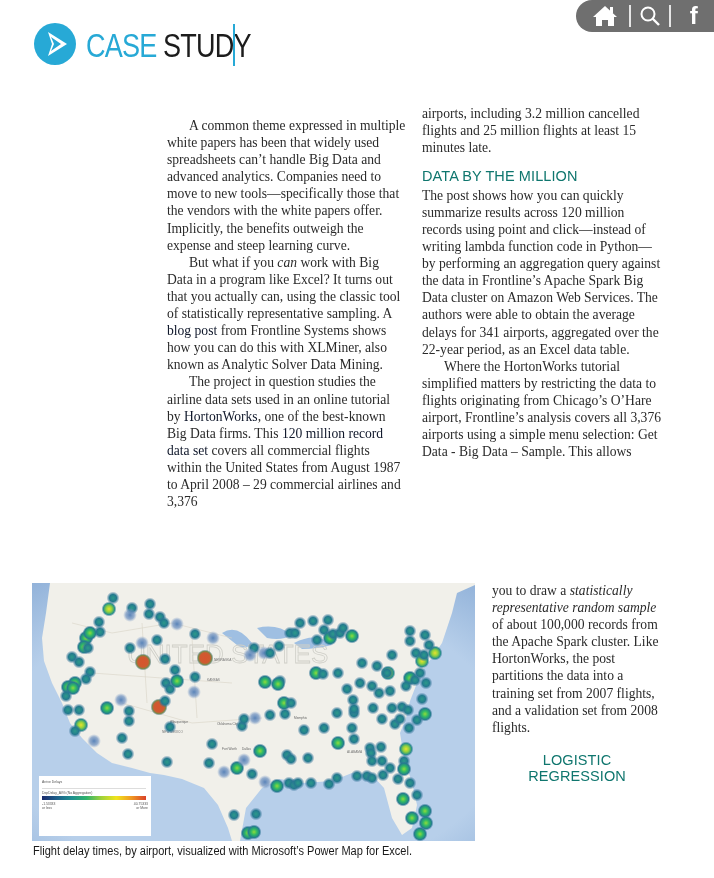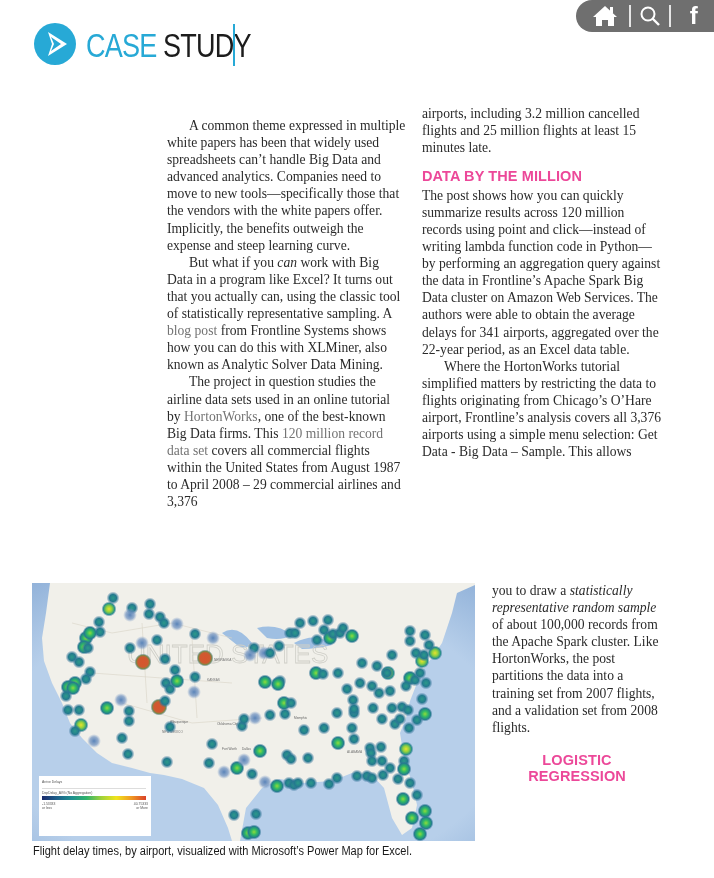--- a/index.html
+++ b/index.html
@@ -16,25 +16,25 @@
   .topnav .nav-btn { height:32px; display:flex; align-items:center; justify-content:center; cursor:pointer; }
   .topnav .sep { width:2px; height:22px; background:#e6e6e6; }
   .nav-home { width:48px; padding-left:6px; }
   .nav-search { width:40px; }
   .nav-fb { width:46px; color:#fff; font-family:"Liberation Sans", sans-serif; font-weight:bold; font-size:24px; }
 
   
   .col { position:absolute; font-size:13.6px; line-height:17.1px;margin-left:9px; }
   .col p { margin:0; }
   .col .indent { text-indent:22px; }
-  .col a { color:#737373; text-decoration:none; }
+  .col a { color:#0f172a; text-decoration:none; }
   .col1 { left:158px; top:117px; width:240px; }
   .col2 { left:413px; top:105px; width:240px; }
   .col3 { left:483px; top:582px; width:170px; }
-  .h2 { font-family:"Liberation Sans", sans-serif; font-weight:bold; font-size:14.5px; color:#ec4899; margin:12px 0 2px 0; letter-spacing:0.1px; line-height:16.5px; }
+  .h2 { font-family:"Liberation Sans", sans-serif; font-weight:normal; font-size:14.5px; color:#0f766e; margin:12px 0 2px 0; letter-spacing:0.1px; line-height:16.5px; }
   .col3 .h2 { margin-top:16px;text-align:center; }
 
   
   .map { position:absolute; left:32px; top:583px; width:443px; height:258px; overflow:hidden; background:#b5cdea; }
   .map svg { display:block; }
   .caption { position:absolute; left:33px; top:844px; font-family:"Liberation Sans", sans-serif; font-size:12px; color:#1a1a1a; transform:scaleX(0.92); transform-origin:left top; white-space:nowrap; }
 
   .legend { position:absolute; left:7px; top:193px; width:112px; height:60px; background:#ffffff; font-family:"Liberation Sans", sans-serif; font-size:3.4px; color:#555; }
   .legend .lt { position:absolute; left:3px; top:4px; }
   .legend .ln { position:absolute; left:3px; top:12px; width:104px; height:0.6px; background:#ddd; }

